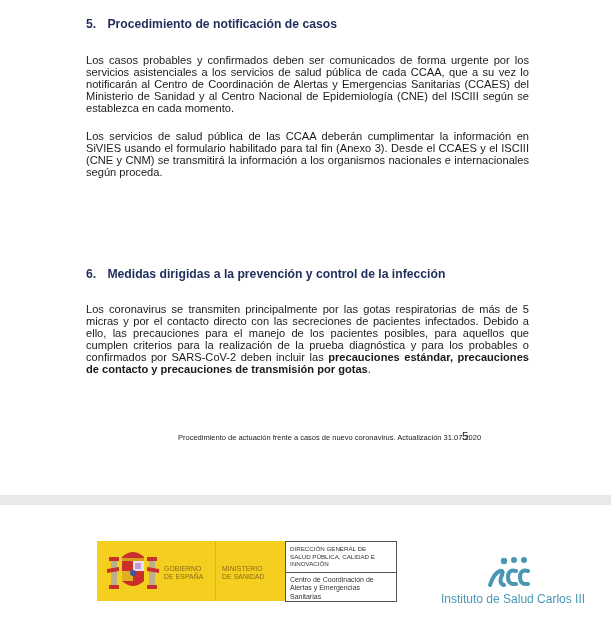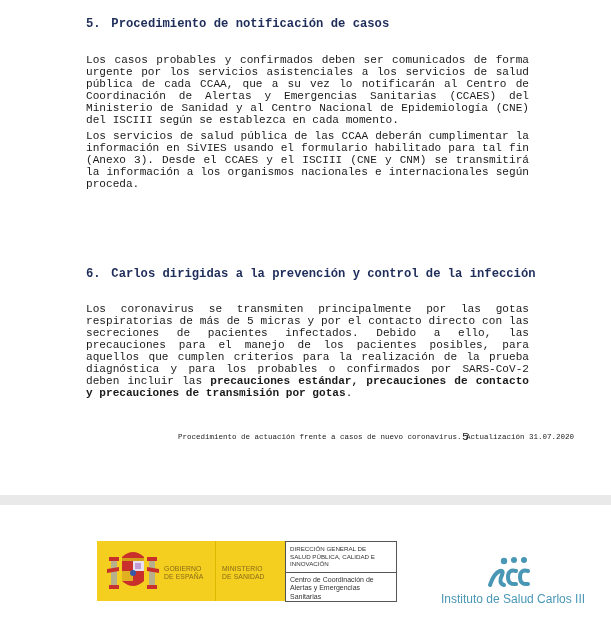--- a/index.html
+++ b/index.html
@@ -14,21 +14,20 @@
       overflow: hidden;
       font-family: "Liberation Sans", sans-serif;
       color: #1a1a1a;
     }
     .page {
       position: absolute;
       left: 0; top: 0;
       width: 516px;
       height: 495px;
       background: #ffffff;
-      font-family: Liberation Mono, monospace;
     }
     .heading {
       position: absolute;
       left: 86px;
       font-weight: bold;
       font-size: 12.2px;
       color: #1f2d5a;
       white-space: nowrap;
     }
     .heading .num {
@@ -156,21 +155,21 @@
   <div class="heading" style="top:17px;">
     <span class="num">5.</span>
     <span>Procedimiento de notificación de casos</span>
   </div>
 
   <div class="para" style="top:54px;">Los casos probables y confirmados deben ser comunicados de forma urgente por los servicios asistenciales a los servicios de salud pública de cada CCAA, que a su vez lo notificarán al Centro de Coordinación de Alertas y Emergencias Sanitarias (CCAES) del Ministerio de Sanidad y al Centro Nacional de Epidemiología (CNE) del ISCIII según se establezca en cada momento.</div>
   <div class="para" style="top:130px;">Los servicios de salud pública de las CCAA deberán cumplimentar la información en SiVIES usando el formulario habilitado para tal fin (Anexo 3). Desde el CCAES y el ISCIII (CNE y CNM) se transmitirá la información a los organismos nacionales e internacionales según proceda.</div>
 
   <div class="heading" style="top:267px;">
     <span class="num">6.</span>
-    <span>Carlos dirigidas a la prevención y control de la infección</span>
+    <span>Medidas dirigidas a la prevención y control de la infección</span>
   </div>
 
   <div class="para" style="top:303px;"><span>Los coronavirus se transmiten principalmente por las gotas respiratorias de más de 5 micras y por el contacto directo con las secreciones de pacientes infectados. Debido a ello, las precauciones para el manejo de los pacientes posibles, para aquellos que cumplen criterios para la realización de la prueba diagnóstica y para los probables o confirmados por SARS-CoV-2 deben incluir las </span><b>precauciones estándar, precauciones de contacto y precauciones de transmisión por gotas</b><span>.</span></div>
 
   <div class="footer-text">Procedimiento de actuación frente a casos de nuevo coronavirus. Actualización 31.07.2020</div>
   <div class="page-number">5</div>
 </div>
 
 <div class="page-gap"></div>
 

